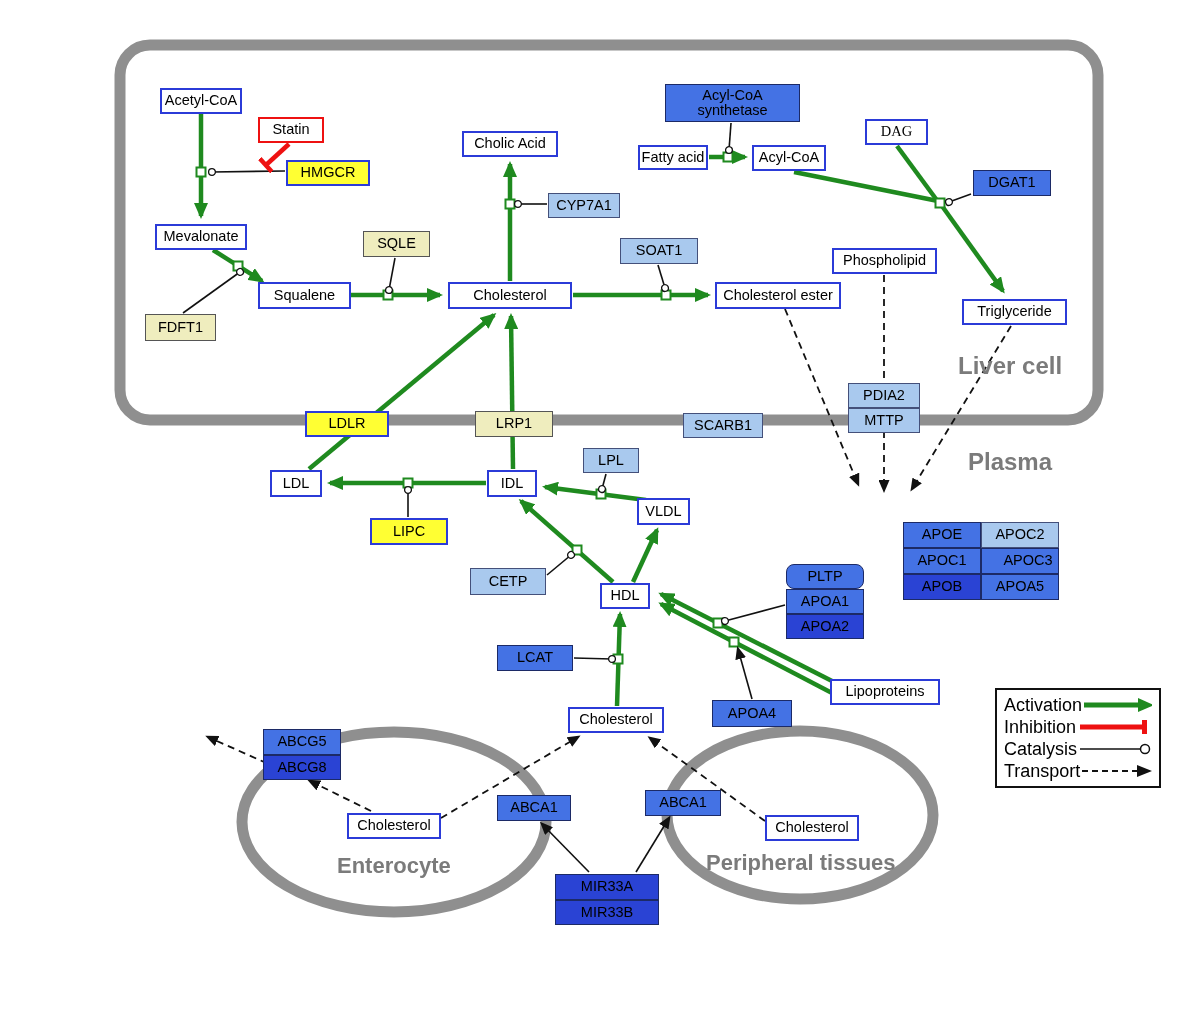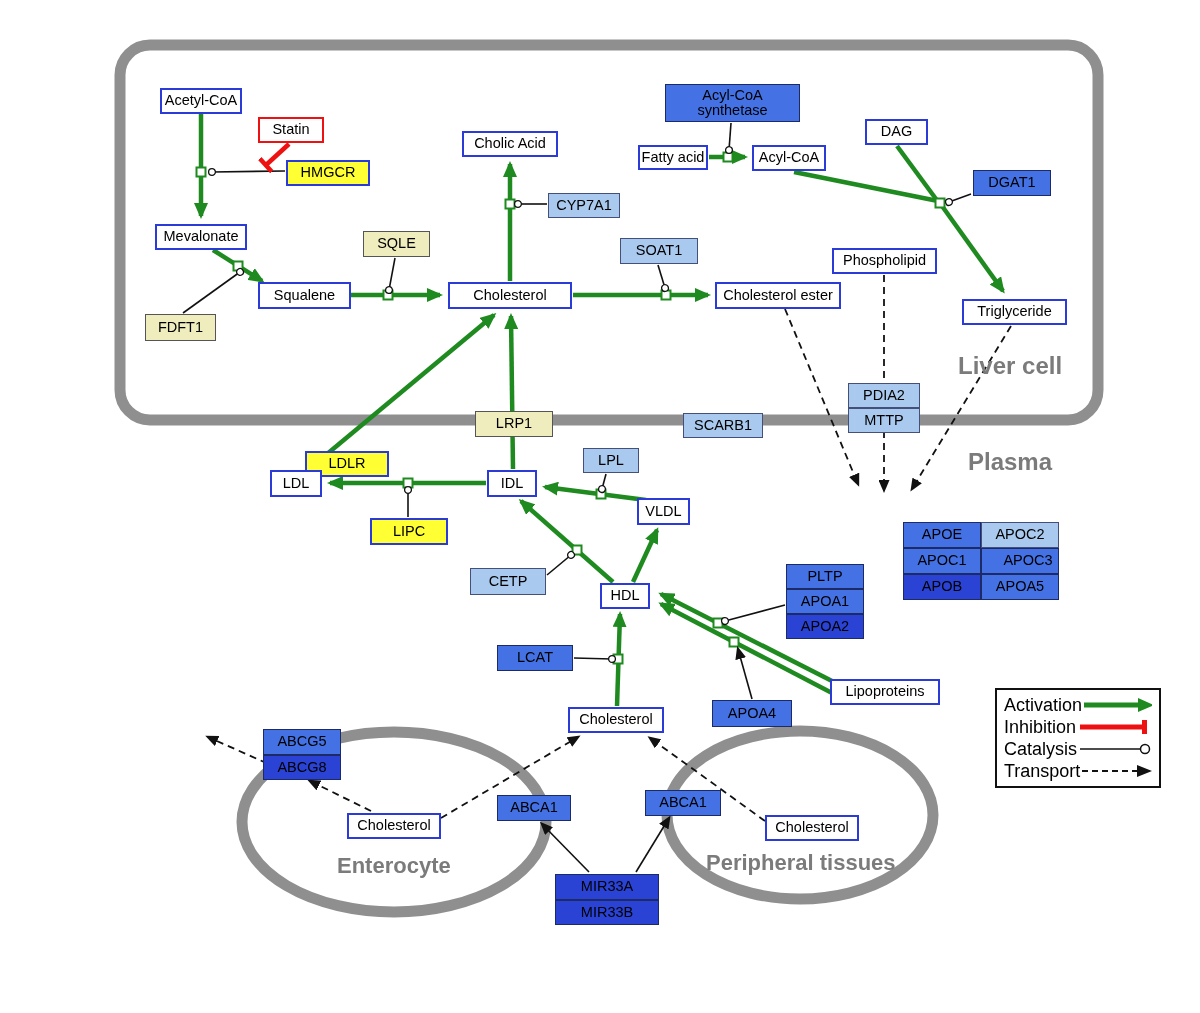--- a/index.html
+++ b/index.html
@@ -133,40 +133,40 @@
   <div class="node metab" style="left:258px;top:282px;width:93px;height:27px;">Squalene</div>
   <div class="node gpy" style="left:363px;top:231px;width:67px;height:26px;">SQLE</div>
   <div class="node metab" style="left:448px;top:282px;width:124px;height:27px;">Cholesterol</div>
   <div class="node metab" style="left:462px;top:131px;width:96px;height:26px;">Cholic Acid</div>
   <div class="node glb" style="left:548px;top:193px;width:72px;height:25px;">CYP7A1</div>
   <div class="node glb" style="left:620px;top:238px;width:78px;height:26px;">SOAT1</div>
   <div class="node metab" style="left:715px;top:282px;width:126px;height:27px;">Cholesterol ester</div>
   <div class="node gb" style="left:665px;top:84px;width:135px;height:38px;">Acyl-CoA synthetase</div>
   <div class="node metab" style="left:638px;top:145px;width:70px;height:25px;">Fatty acid</div>
   <div class="node metab" style="left:752px;top:145px;width:74px;height:26px;">Acyl-CoA</div>
-  <div class="node metab" style="left:865px;top:119px;width:63px;height:26px;">DAG</div>
+  <div class="node metab" style="left:865px;top:119px;width:63px;height:26px;font-family:Liberation Serif, serif;">DAG</div>
   <div class="node gb" style="left:973px;top:170px;width:78px;height:26px;">DGAT1</div>
   <div class="node metab" style="left:832px;top:248px;width:105px;height:26px;">Phospholipid</div>
   <div class="node metab" style="left:962px;top:299px;width:105px;height:26px;">Triglyceride</div>
 
-  <div class="node gy" style="left:305px;top:411px;width:84px;height:26px;margin-top:40px;">LDLR</div>
+  <div class="node gy" style="left:305px;top:411px;width:84px;height:26px;">LDLR</div>
   <div class="node gpy" style="left:475px;top:411px;width:78px;height:26px;">LRP1</div>
   <div class="node glb" style="left:683px;top:413px;width:80px;height:25px;">SCARB1</div>
   <div class="node glb" style="left:848px;top:383px;width:72px;height:25px;">PDIA2</div>
   <div class="node glb" style="left:848px;top:408px;width:72px;height:25px;">MTTP</div>
 
   <div class="node metab" style="left:270px;top:470px;width:52px;height:27px;">LDL</div>
   <div class="node metab" style="left:487px;top:470px;width:50px;height:27px;">IDL</div>
   <div class="node glb" style="left:583px;top:448px;width:56px;height:25px;">LPL</div>
   <div class="node metab" style="left:637px;top:498px;width:53px;height:27px;">VLDL</div>
   <div class="node gy" style="left:370px;top:518px;width:78px;height:27px;">LIPC</div>
   <div class="node glb" style="left:470px;top:568px;width:76px;height:27px;">CETP</div>
   <div class="node metab" style="left:600px;top:583px;width:50px;height:26px;">HDL</div>
   <div class="node gb" style="left:497px;top:645px;width:76px;height:26px;">LCAT</div>
-  <div class="node gb" style="left:786px;top:564px;width:78px;height:25px;">PLTP</div>
+  <div class="node gb" style="left:786px;top:564px;width:78px;height:25px;border-radius:8px;">PLTP</div>
   <div class="node gb" style="left:786px;top:589px;width:78px;height:25px;">APOA1</div>
   <div class="node gdb" style="left:786px;top:614px;width:78px;height:25px;">APOA2</div>
   <div class="node gb" style="left:712px;top:700px;width:80px;height:27px;">APOA4</div>
   <div class="node metab" style="left:830px;top:679px;width:110px;height:26px;">Lipoproteins</div>
   <div class="node gb" style="left:903px;top:522px;width:78px;height:26px;">APOE</div>
   <div class="node glb" style="left:981px;top:522px;width:78px;height:26px;">APOC2</div>
   <div class="node gb" style="left:903px;top:548px;width:78px;height:26px;">APOC1</div>
   <div class="node gb" style="left:981px;top:548px;width:78px;height:26px;padding-left:16px;">APOC3</div>
   <div class="node gdb" style="left:903px;top:574px;width:78px;height:26px;">APOB</div>
   <div class="node gb" style="left:981px;top:574px;width:78px;height:26px;">APOA5</div>

